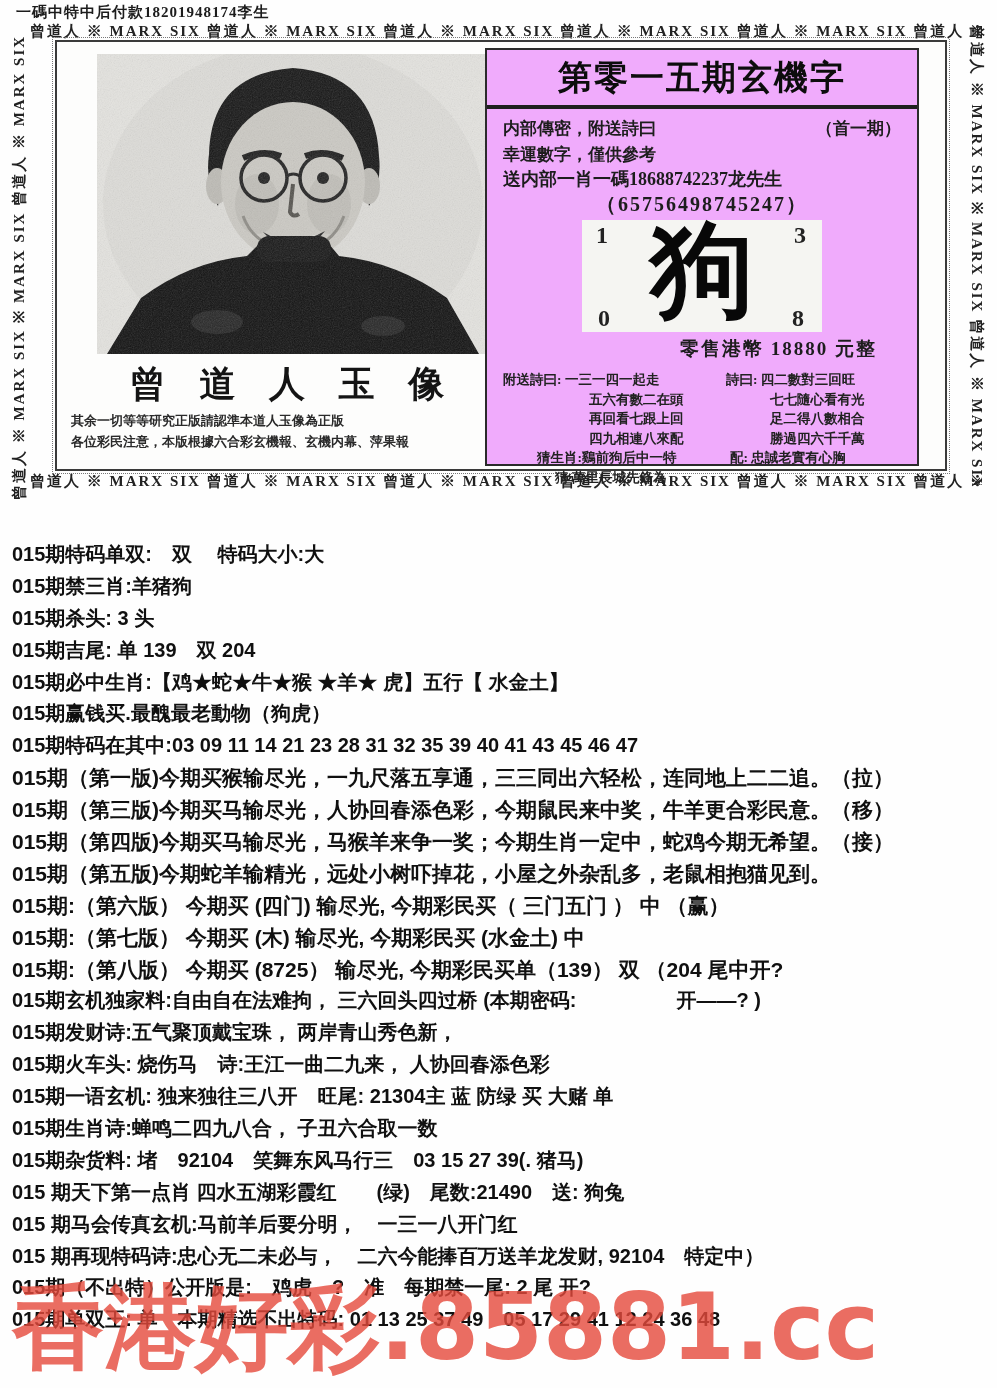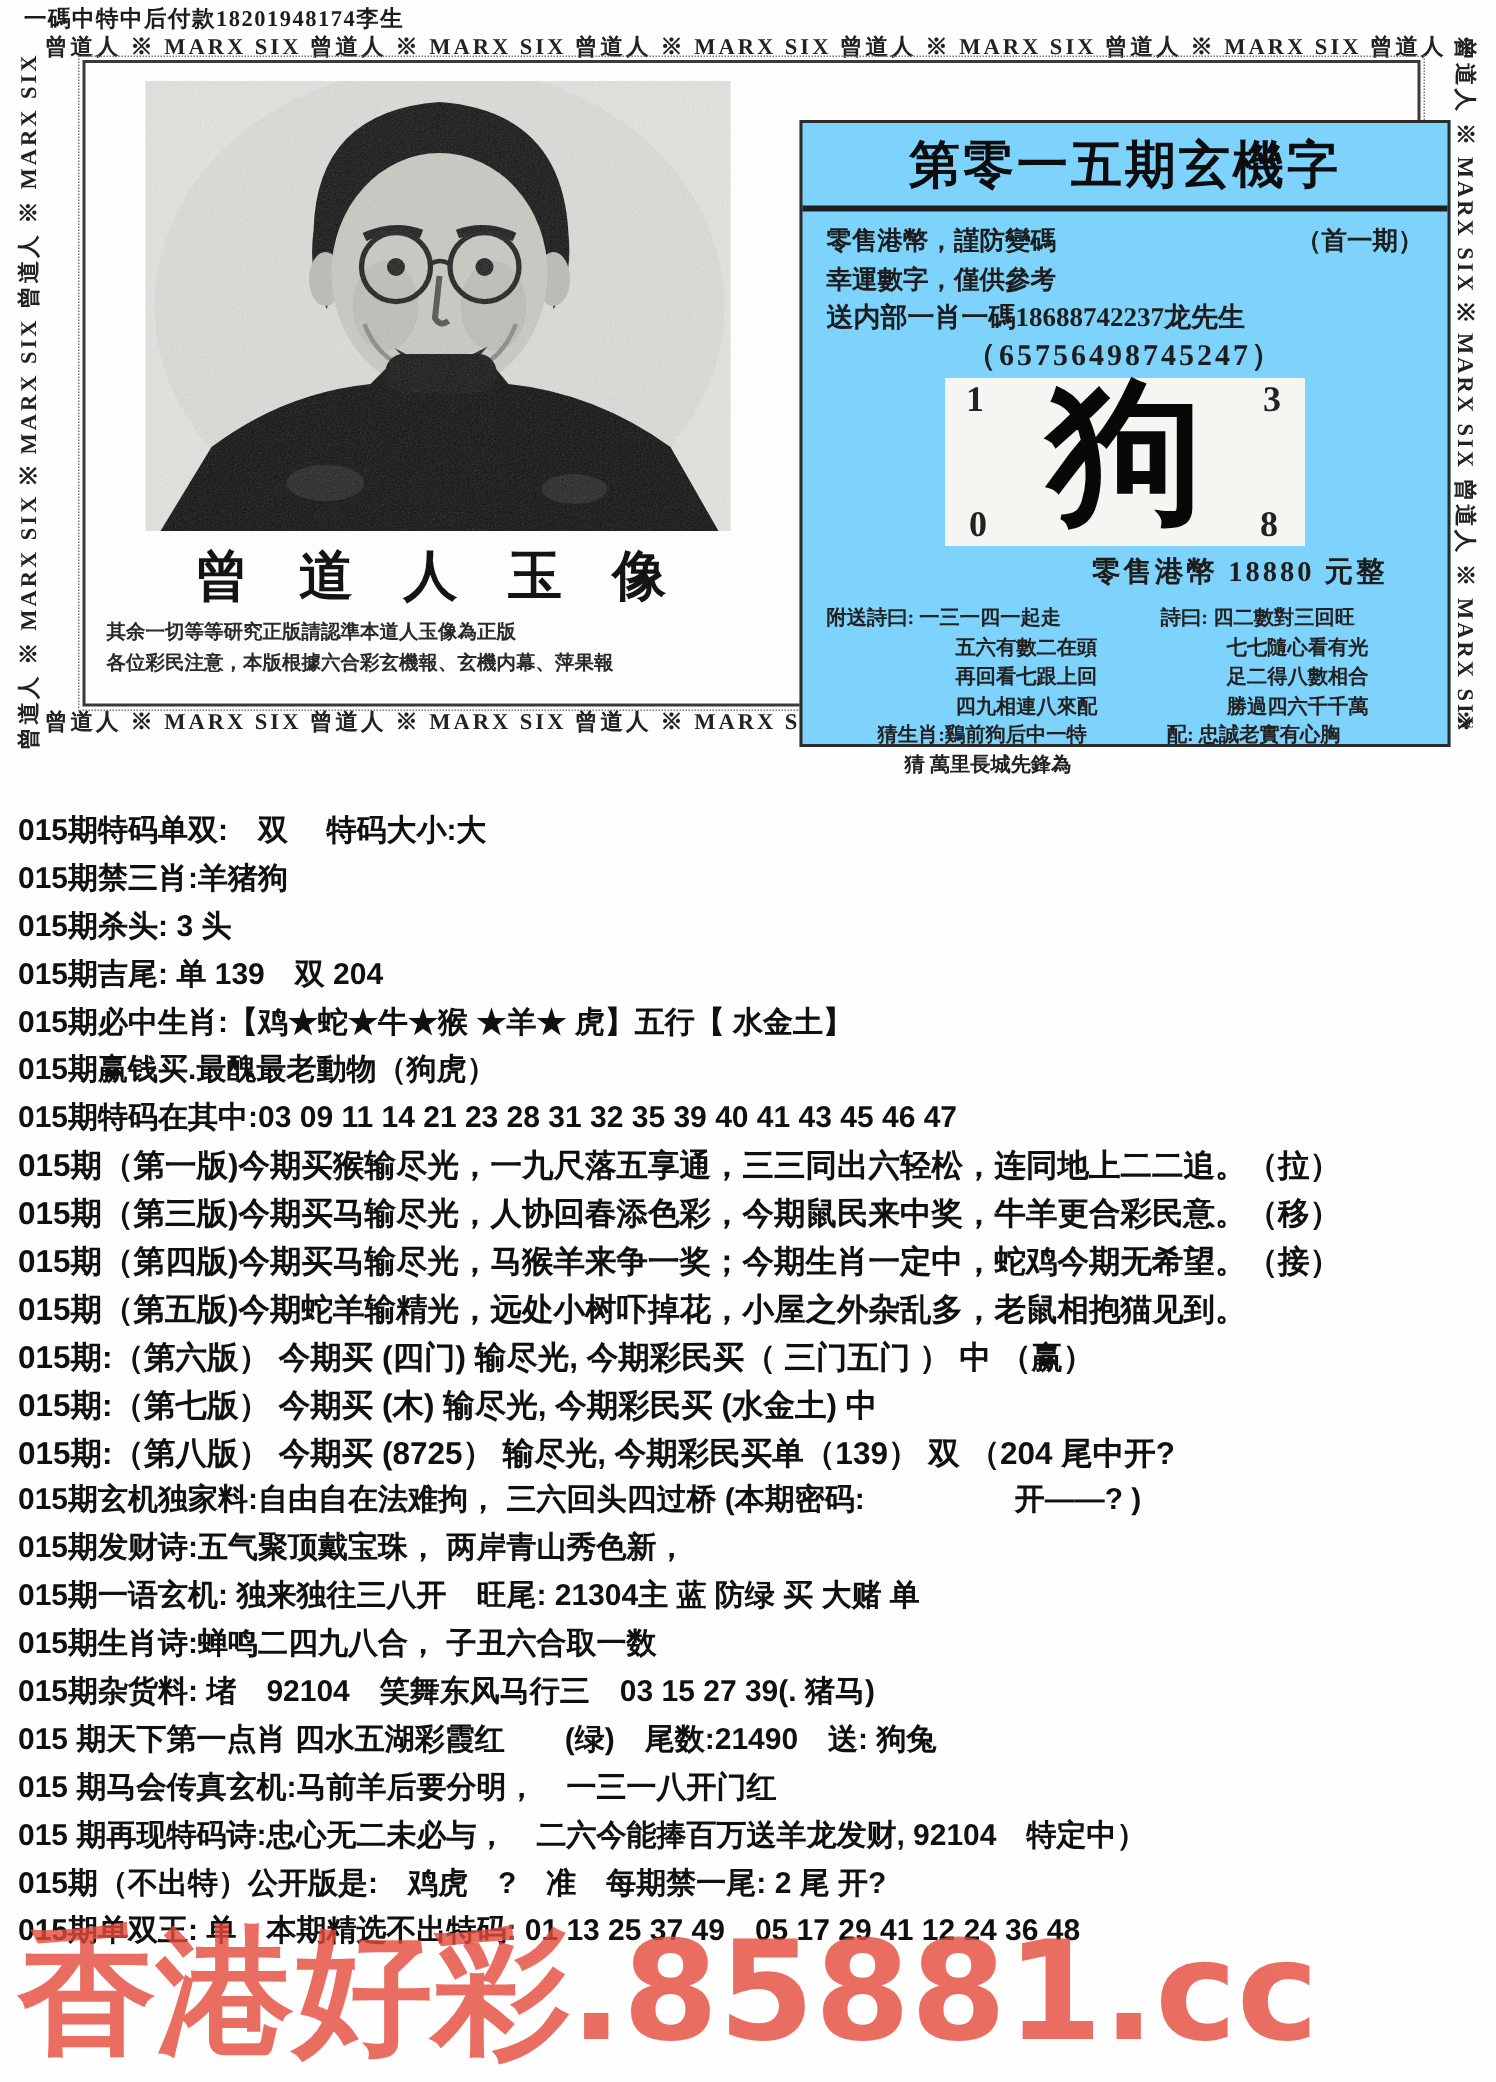--- a/index.html
+++ b/index.html
@@ -19,21 +19,21 @@
 
   
   .plate{position:absolute;left:55px;top:40px;width:888px;height:427px;
     border:2px solid #3a3a3a;outline:1px dotted #777;outline-offset:2px;background:#fdfdfc;}
   .photo{position:absolute;left:40px;top:12px;width:390px;height:300px;background:#e3e2df;overflow:hidden;}
   .caption{position:absolute;left:18px;top:318px;width:430px;text-align:center;
     font-family:Liberation Mono, monospace;font-size:36px;font-weight:800;color:#141414;letter-spacing:6px;white-space:nowrap;}
   .notice{position:absolute;left:14px;top:368px;width:440px;
     font-family:"Liberation Serif",serif;font-size:13px;font-weight:700;color:#2a2a2a;line-height:21px;white-space:nowrap;}
 
-  .right-col{position:absolute;left:476px;top:6px;width:430px;height:414px;border:2px solid #2b2b2b;background:#7dd3fc;margin-top:32px;}
+  .right-col{position:absolute;left:428px;top:6px;width:430px;height:414px;border:2px solid #2b2b2b;background:#f0abfc;}
   .r-title{font-size:34px;font-weight:800;text-align:center;padding:5px 0 4px 0;
     border-bottom:4px solid #1f1f1f;letter-spacing:2px;color:#0d0d0d;}
   .r-body{padding:8px 16px 0 16px;font-family:"Liberation Serif",serif;color:#1d1d1d;}
   .r-row1{display:flex;justify-content:space-between;font-size:17px;font-weight:700;}
   .r-row2{font-size:17px;font-weight:700;margin-top:3px;}
   .r-row3{font-size:18px;font-weight:700;margin-top:1px;}
   .r-row4{font-size:20px;font-weight:700;text-align:center;letter-spacing:2px;}
   .zodiac{position:relative;width:240px;height:112px;margin:2px auto 0 auto;background:#f5f5f2;}
   .zchar{position:absolute;left:0;right:0;top:-8px;text-align:center;font-size:104px;line-height:118px;
     font-weight:800;font-family:"Liberation Serif",serif;color:#080808;}
@@ -116,21 +116,21 @@
   <div class="caption">曾 道 人 玉 像</div>
   <div class="notice">
     <div>其余一切等等研究正版請認準本道人玉像為正版</div>
     <div>各位彩民注意，本版根據六合彩玄機報、玄機内幕、萍果報</div>
   </div>
 
   <div class="right-col">
     <div class="r-title">第零一五期玄機字</div>
     <div class="r-body">
       <div class="r-row1">
-        <span>零售港幣，謹防變碼</span>
+        <span>内部傳密，附送詩曰</span>
         <span>（首一期）</span>
       </div>
       <div class="r-row2">幸運數字，僅供參考</div>
       <div class="r-row3">送内部一肖一碼18688742237龙先生</div>
       <div class="r-row4">（65756498745247）</div>
 
       <div class="zodiac">
         <span class="znum tl">1</span>
         <span class="znum tr">3</span>
         <span class="znum bl">0</span>
@@ -177,20 +177,21 @@
   <div class="bline">015期特码在其中:03 09 11 14 21 23 28 31 32 35 39 40 41 43 45 46 47</div>
   <div class="bline big">015期（第一版)今期买猴输尽光，一九尺落五享通，三三同出六轻松，连同地上二二追。（拉）</div>
   <div class="bline big">015期（第三版)今期买马输尽光，人协回春添色彩，今期鼠民来中奖，牛羊更合彩民意。（移）</div>
   <div class="bline big">015期（第四版)今期买马输尽光，马猴羊来争一奖；今期生肖一定中，蛇鸡今期无希望。（接）</div>
   <div class="bline big">015期（第五版)今期蛇羊输精光，远处小树吓掉花，小屋之外杂乱多，老鼠相抱猫见到。</div>
   <div class="bline big">015期:（第六版） 今期买 (四门) 输尽光, 今期彩民买（ 三门五门 ） 中 （赢）</div>
   <div class="bline big">015期:（第七版） 今期买 (木) 输尽光, 今期彩民买 (水金土) 中</div>
   <div class="bline big">015期:（第八版） 今期买 (8725） 输尽光, 今期彩民买单（139） 双 （204 尾中开?</div>
   <div class="bline">015期玄机独家料:自由自在法难拘， 三六回头四过桥 (本期密码:　　　　　开——? )</div>
   <div class="bline">015期发财诗:五气聚顶戴宝珠， 两岸青山秀色新，</div>
+  <div class="bline">015期火车头: 烧伤马　诗:王江一曲二九来， 人协回春添色彩</div>
   <div class="bline">015期一语玄机: 独来独往三八开　旺尾: 21304主 蓝 防绿 买 大赌 单</div>
   <div class="bline">015期生肖诗:蝉鸣二四九八合， 子丑六合取一数</div>
   <div class="bline">015期杂货料: 堵　92104　笑舞东风马行三　03 15 27 39(. 猪马)</div>
   <div class="bline">015 期天下第一点肖 四水五湖彩霞红　　(绿)　尾数:21490　送: 狗兔</div>
   <div class="bline">015 期马会传真玄机:马前羊后要分明，　一三一八开门红</div>
   <div class="bline">015 期再现特码诗:忠心无二未必与，　二六今能捧百万送羊龙发财, 92104　特定中）</div>
   <div class="bline">015期（不出特）公开版是:　鸡虎　?　准　每期禁一尾: 2 尾 开?</div>
   <div class="bline">015期单双王: 单　本期精选不出特码: 01 13 25 37 49　05 17 29 41 12 24 36 48</div>
 </div>
 

